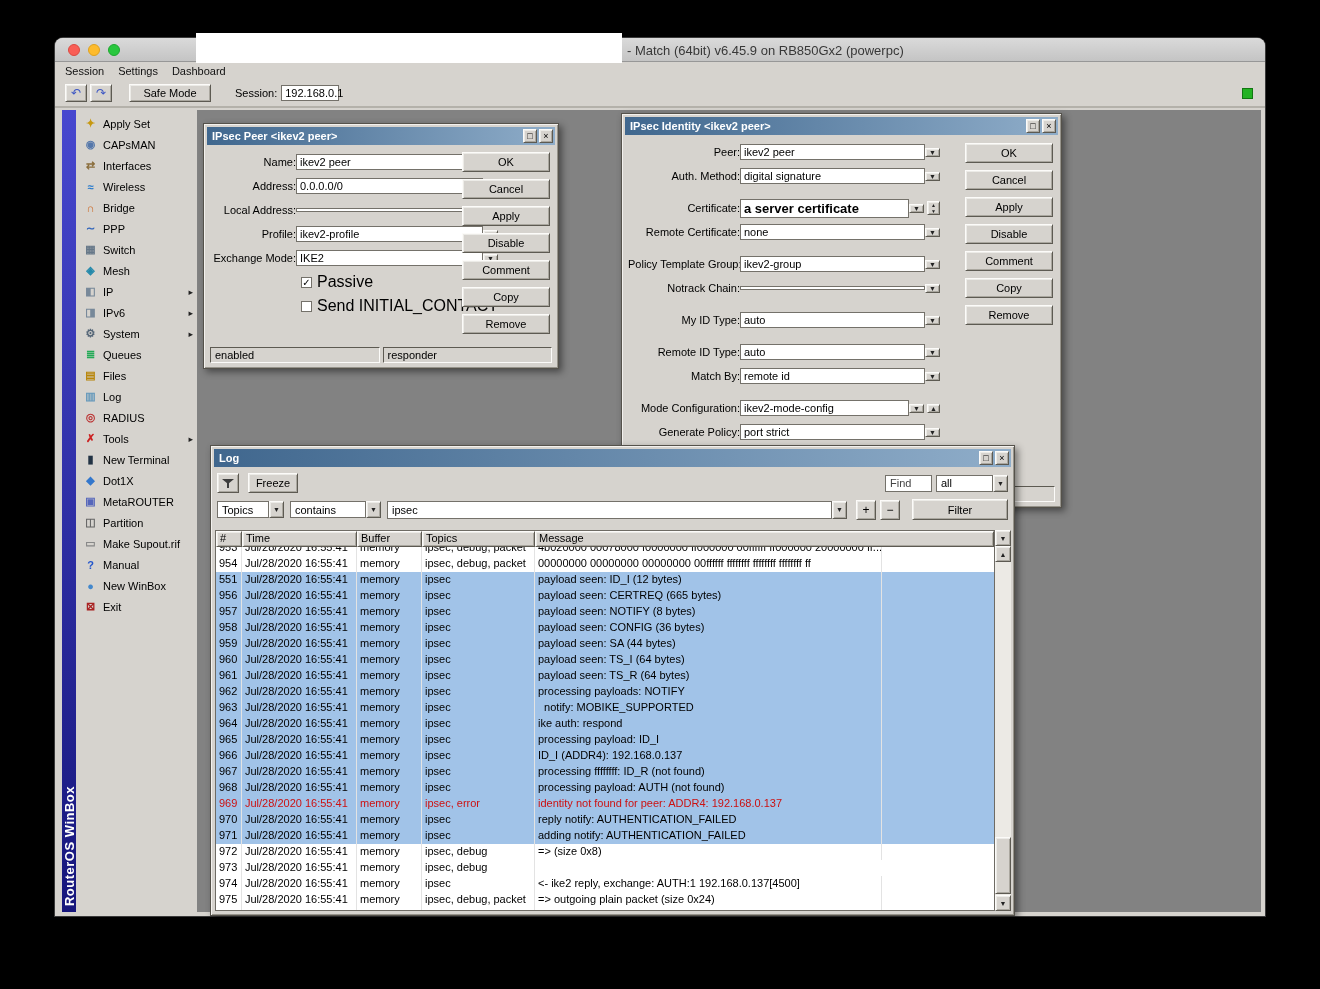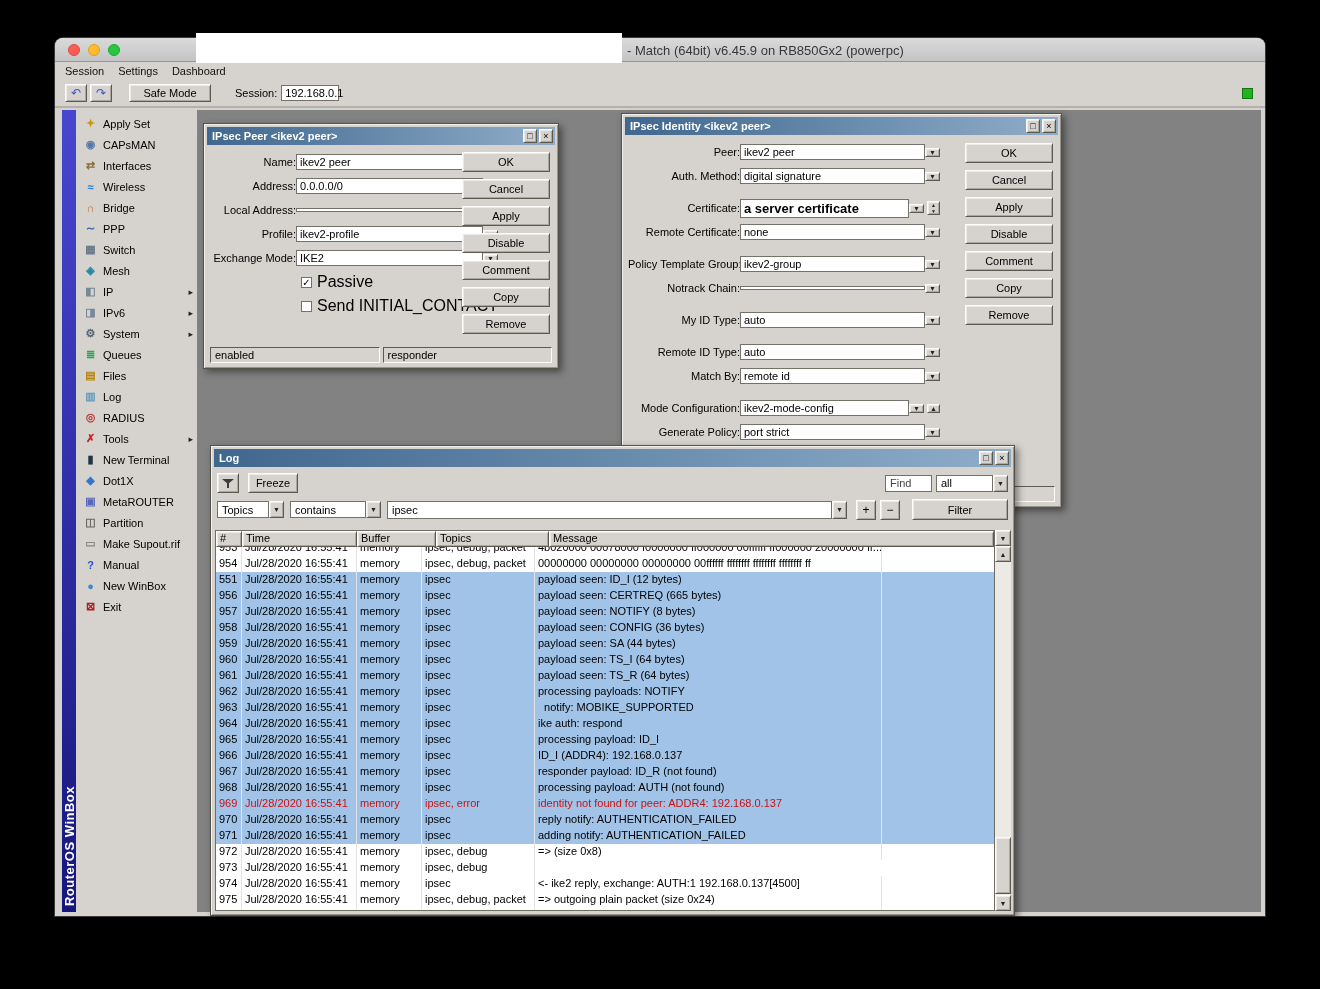--- a/index.html
+++ b/index.html
@@ -83,21 +83,21 @@
 .f-contains{width:76px}
 .cv{flex:1;display:flex;height:18px;margin-right:9px}
 .cv .mini{flex:1;height:18px}
 .cv .cbtn{height:18px}
 .gap6{margin-right:6px}
 .pm-btn{width:20px;height:20px;font-size:12px;display:flex;align-items:center;justify-content:center;margin-right:4px}
 .filter-btn{width:96px;height:21px;font-size:11px;display:flex;align-items:center;justify-content:center;margin-left:8px}
 .log-table{position:absolute;left:4px;top:84px;right:19px;bottom:4px;background:#fff;border:1px solid #6e6b64;display:flex;flex-direction:column;overflow:hidden}
 .lt-header{display:flex;height:16px;flex:0 0 16px;background:#d6d3ce}
 .lt-h{font-size:11px;padding:0 3px;overflow:hidden;white-space:nowrap}
-.lt-h:nth-child(1){width:26px}.lt-h:nth-child(2){width:115px}.lt-h:nth-child(3){width:79px}.lt-h:nth-child(4){width:113px}.lt-h:nth-child(5){flex:1}
+.lt-h:nth-child(1){width:26px}.lt-h:nth-child(2){width:115px}.lt-h:nth-child(3){width:65px}.lt-h:nth-child(4){width:113px}.lt-h:nth-child(5){flex:1}
 .lt-viewport{flex:1;overflow:hidden;position:relative}
 .lt-rows{position:absolute;left:0;right:0;top:-7px}
 .lt-row{display:flex;height:16px;font-size:11px;color:#000}
 .lt-row.sel{background:#a1c3e8}
 .lt-row.err{color:#cc1111}
 .lt-c{padding:1px 3px;overflow:hidden;white-space:pre;border-right:1px solid #e3e3e3;flex:0 0 auto}
 .c-num{width:26px}.c-time{width:115px}.c-buf{width:65px}.c-top{width:113px}.c-msg{width:347px}
 .c-fill{flex:1 1 auto;border-right:none}
 .scrollcol{position:absolute;top:84px;right:3px;width:16px;bottom:4px;display:flex;flex-direction:column}
 .sc-btn{flex:0 0 16px;font-size:7px;display:flex;align-items:center;justify-content:center;color:#222}
@@ -572,21 +572,21 @@
             <div class="lt-c c-buf">memory</div>
             <div class="lt-c c-top">ipsec</div>
             <div class="lt-c c-msg">ID_I (ADDR4): 192.168.0.137</div>
             <div class="lt-c c-fill"></div>
           </div>
           <div class="lt-row sel">
             <div class="lt-c c-num">967</div>
             <div class="lt-c c-time">Jul/28/2020 16:55:41</div>
             <div class="lt-c c-buf">memory</div>
             <div class="lt-c c-top">ipsec</div>
-            <div class="lt-c c-msg">responder payload: ID_R (not found)</div>
+            <div class="lt-c c-msg">processing ffffffff: ID_R (not found)</div>
             <div class="lt-c c-fill"></div>
           </div>
           <div class="lt-row sel">
             <div class="lt-c c-num">968</div>
             <div class="lt-c c-time">Jul/28/2020 16:55:41</div>
             <div class="lt-c c-buf">memory</div>
             <div class="lt-c c-top">ipsec</div>
             <div class="lt-c c-msg">processing payload: AUTH (not found)</div>
             <div class="lt-c c-fill"></div>
           </div>

